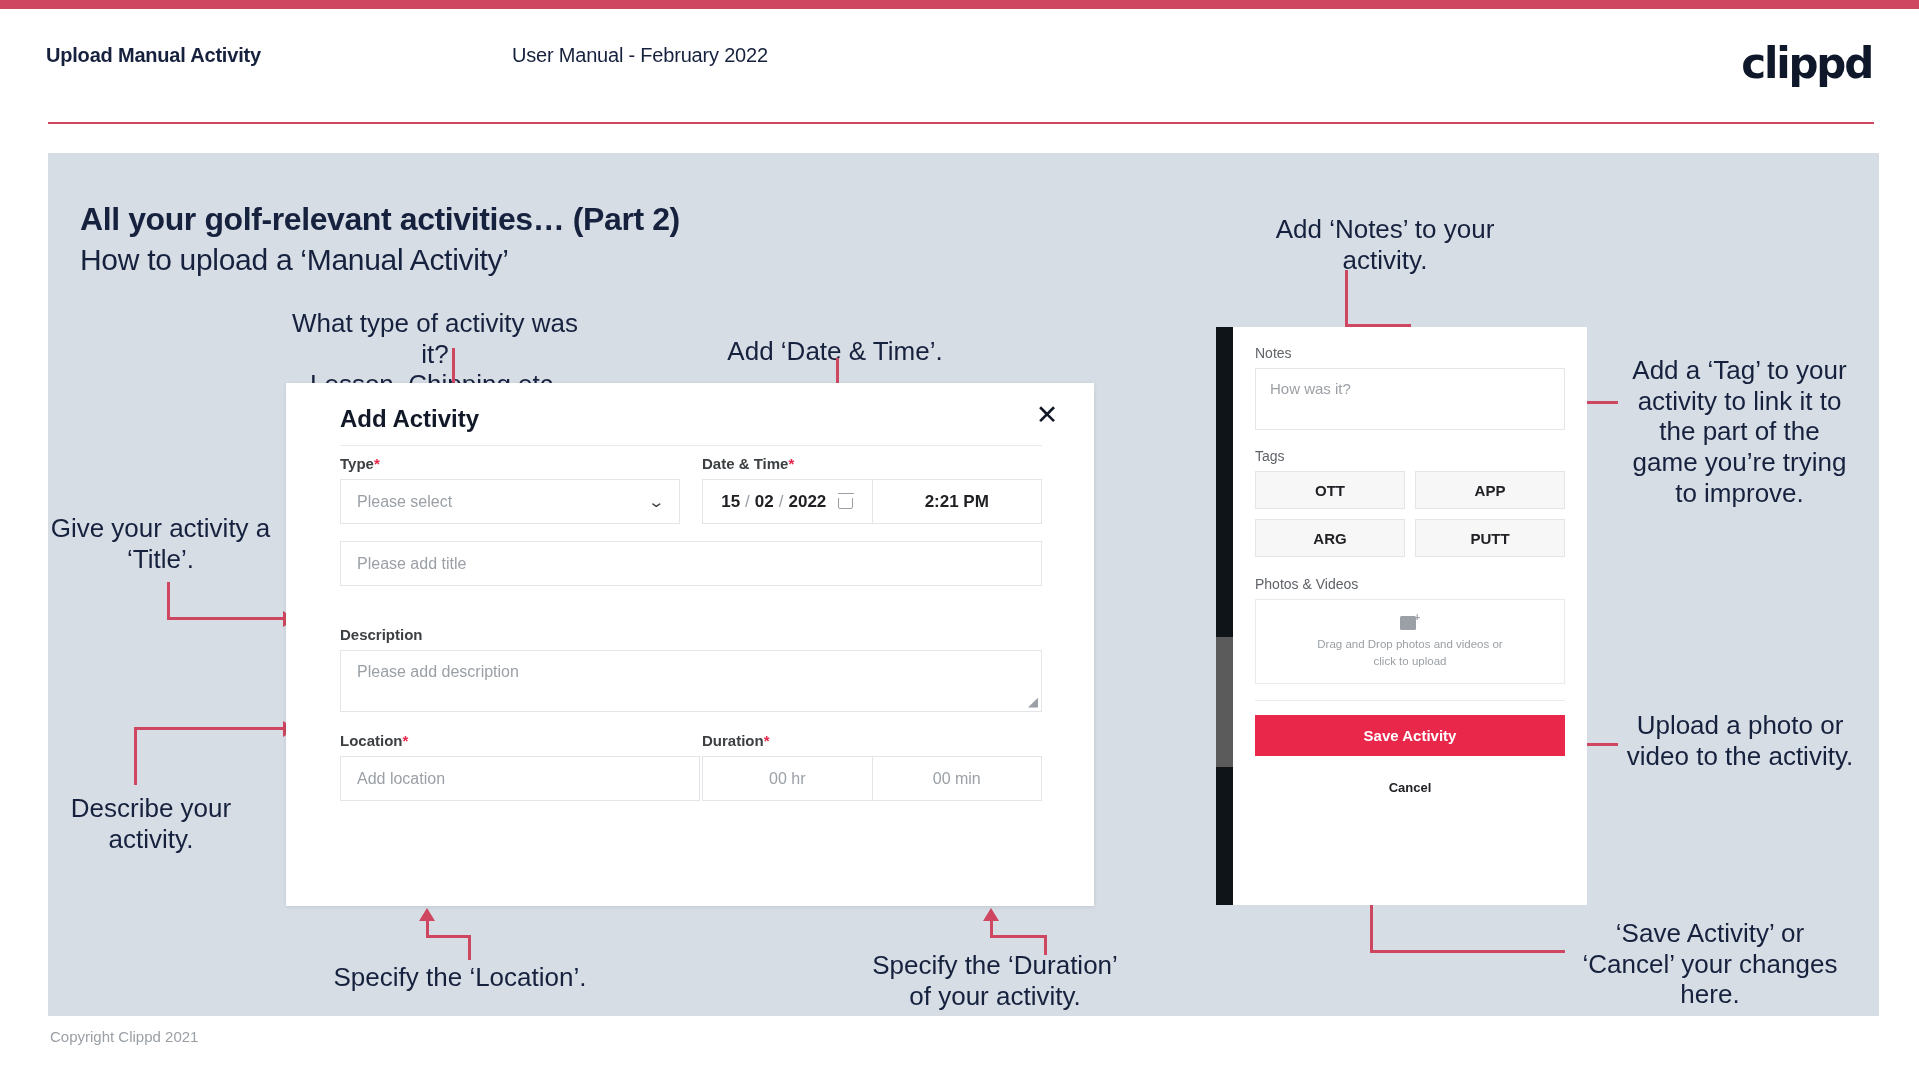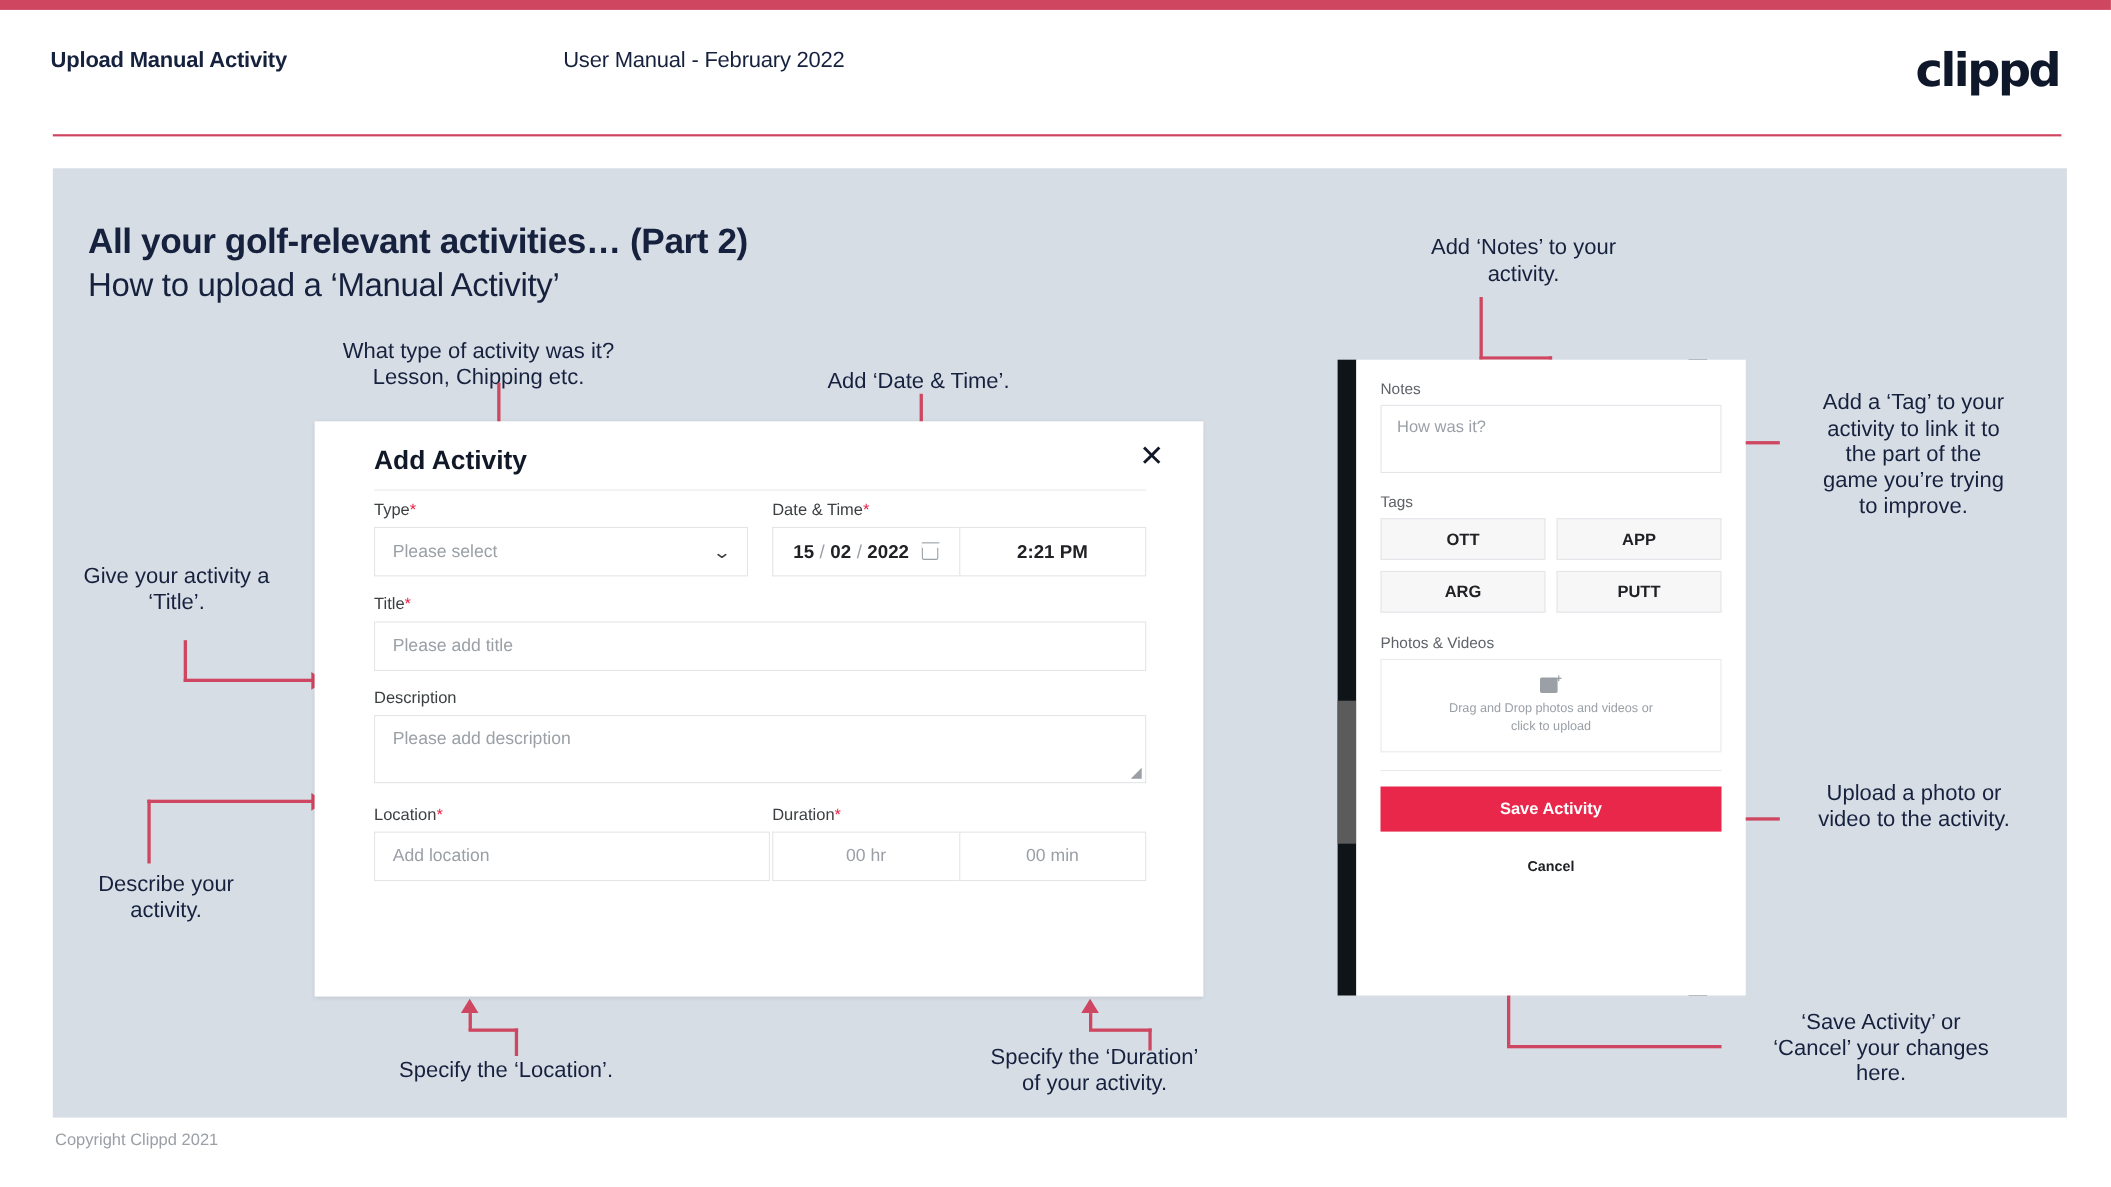--- a/index.html
+++ b/index.html
@@ -87,21 +87,21 @@
     font-size: 30px;
     font-weight: 400;
     color: #16213e;
     letter-spacing: -0.3px;
     white-space: nowrap;
   }
 
   
   .callout {
     position: absolute;
-    font-size: 20px;
+    font-size: 26px;
     line-height: 1.18;
     color: #16213e;
     font-weight: 400;
     text-align: center;
     white-space: pre-line;
   }
 
   
   .conn {
     position: absolute;
@@ -176,21 +176,21 @@
   .dialog-body {
     position: absolute;
     left: 0; top: 72px;
     width: 808px;
   }
 
   .field-label {
     font-size: 15px;
     color: #3c4043;
     margin-bottom: 7px;
-    font-weight: 400;
+    font-weight: 700;
   }
   .req { color: #e8274b; }
 
   .row {
     position: absolute;
     left: 54px;
     width: 702px;
   }
 
   .input-box {
@@ -519,23 +519,20 @@
               <span class="cal-icon"></span>
             </div>
             <div class="input-box dt-time">
               <span>2:21 PM</span>
             </div>
           </div>
         </div>
       </div>
 
       <div class="row" style="top:86px;">
-        <div class="field-label">
-          <span>Title</span><span class="req">*</span>
-        </div>
         <div class="input-box">
           <span>Please add title</span>
         </div>
       </div>
 
       <div class="row" style="top:171px;">
         <div class="field-label">Description</div>
         <div class="input-box textarea-box">
           <span>Please add description</span>
           <span class="resize-grip">◢</span>

